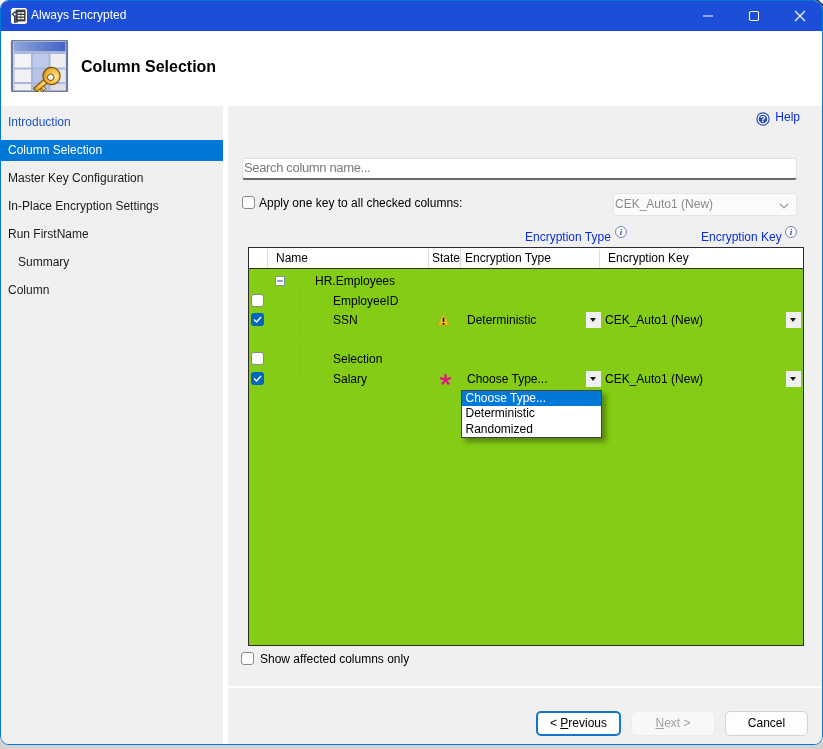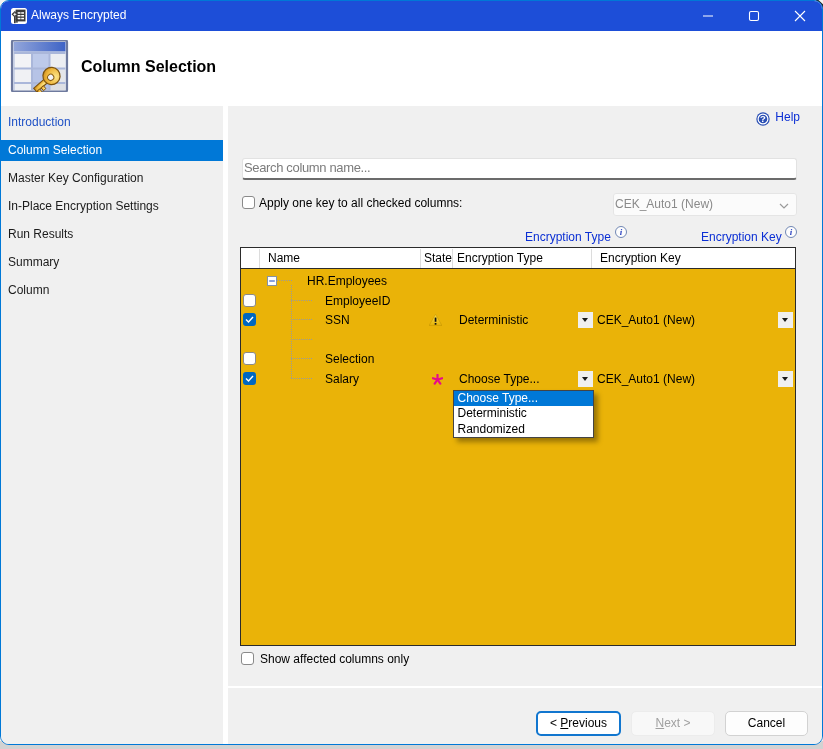--- a/index.html
+++ b/index.html
@@ -29,21 +29,21 @@
   font-size:13px; letter-spacing:-0.35px; color:#7c7c7c; line-height:17px; padding-left:1px; }
 .cb { position:absolute; width:13px; height:13px; border:1px solid #8a8a8a; border-radius:3px; background:#fff; }
 .cbc { position:absolute; width:13px; height:13px; border-radius:3px; background:#0067c0; }
 #combo1 { position:absolute; left:385px; top:87px; width:184px; height:23px; background:#fbfbfb;
   border:1px solid #e5e5e5; border-radius:3px; color:#8a8a8a; font-size:12px; line-height:21px;
   padding-left:1px; }
 .bluelink { color:#0b2fd4; font-size:12px; }
 .infoi { display:inline-block; width:12px; height:12px; border:1px solid #7288b4; border-radius:50%;
   background:#fdfdfd; color:#2a41c0; font-size:9px; line-height:11px; text-align:center;
   font-family:"Liberation Serif",serif; font-style:italic; font-weight:bold; vertical-align:0px;}
-#table { position:absolute; left:12px; top:141px; width:556px; height:399px; background:#eab308;
+#table { position:absolute; left:20px; top:141px; width:556px; height:399px; background:#84cc16;
   border:1px solid #2b2b2b; }
 #thead { position:absolute; left:0; top:0; width:100%; height:21px; background:#fff;
   border-bottom:1px solid #2b2b2b; font-size:12px; color:#000; }
 #thead span { position:absolute; top:0; line-height:21px; }
 .hsep { position:absolute; top:1px; width:1px; height:19px; background:#dcdcdc; }
 .trow { position:absolute; left:0; width:100%; height:20px; font-size:12px; color:#000; }
 .trow .txt { position:absolute; line-height:20px; }
 .arrowbtn { position:absolute; width:15px; height:16px; background:#f0f0f0; color:#1b1b1b; }
 .arrowbtn:after { content:""; position:absolute; left:4px; top:6px; border-left:3.5px solid transparent;
   border-right:3.5px solid transparent; border-top:4px solid #1b1b1b; }
@@ -131,22 +131,22 @@
         <circle cx="1.5" cy="-0.5" r="3.1" fill="#f2f3f6" stroke="#8a5f15" stroke-width="1"></circle>
       </g>
     </svg>
     <div id="heading">Column Selection</div>
   </div>
 
   <div id="sidebar">
     <div class="nav" style="top:4px; color:#2052c6;">Introduction</div>
     <div class="nav" style="top:88px;">In-Place Encryption Settings</div>
     <div class="nav" style="top:60px;">Master Key Configuration</div>
-    <div class="nav" style="top:116px;">Run Results</div>
-    <div class="nav" style="top:144px;">Summary</div>
+    <div class="nav" style="top:116px;">Run FirstName</div>
+    <div class="nav" style="top:144px;margin-left:10px;">Summary</div>
     <div class="nav" style="top:172px;">Column</div>
   </div>
   <div id="navsel">
         <span>Column Selection</span>
       </div>
   <div id="vsep"></div>
 
   <div id="content">
     <div id="helplink">
       <svg width="14" height="14" style="vertical-align:-3.5px;margin-right:5px" viewBox="0 0 14 14">

